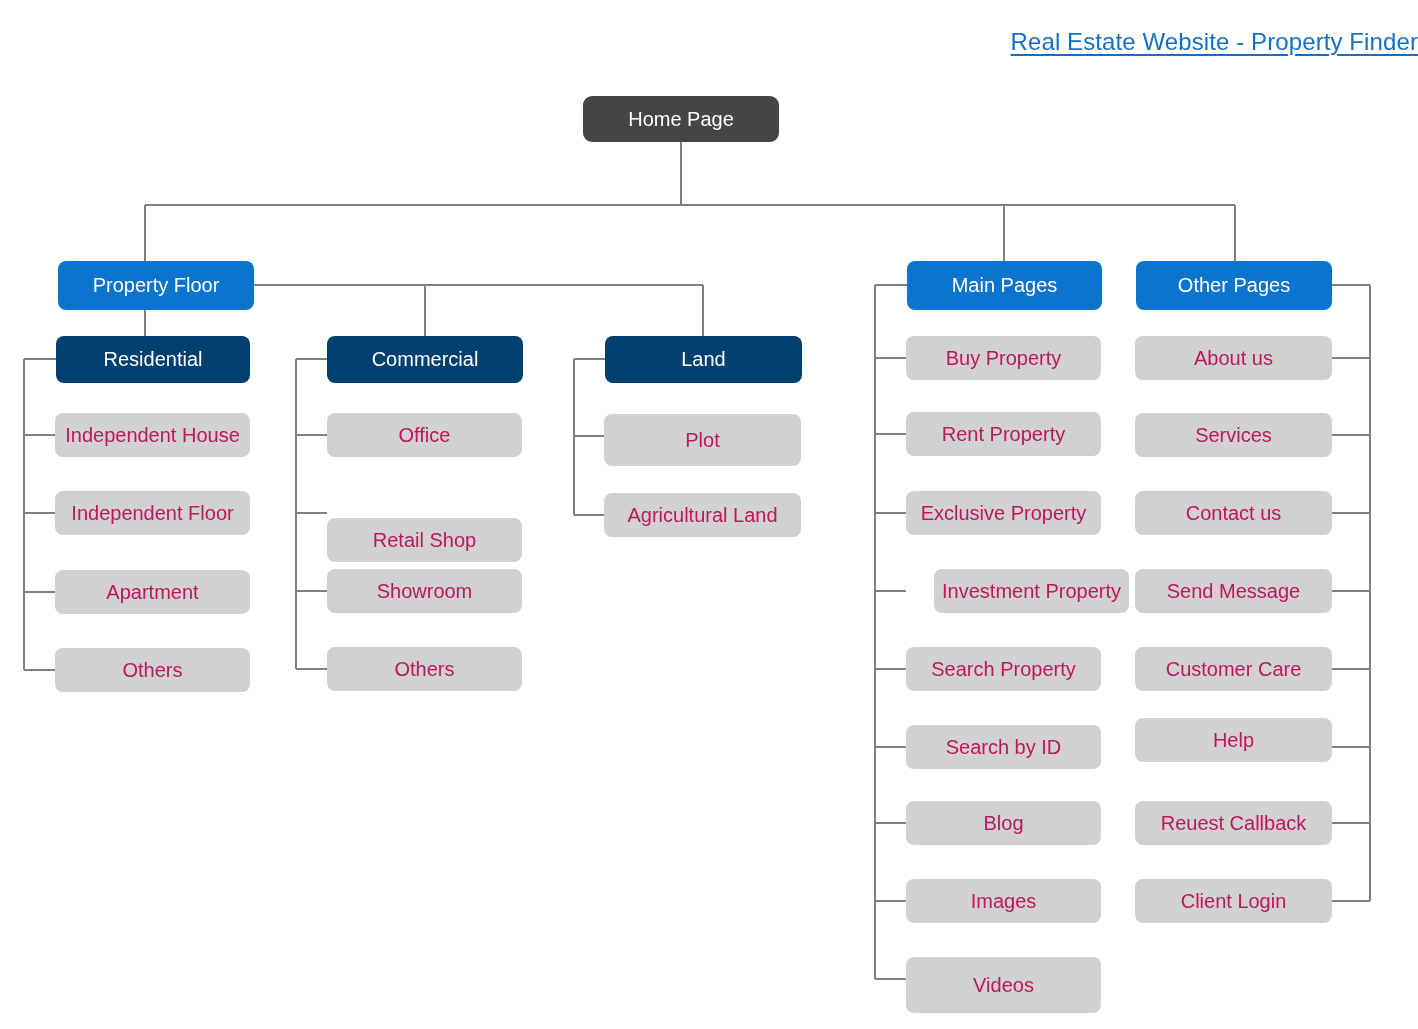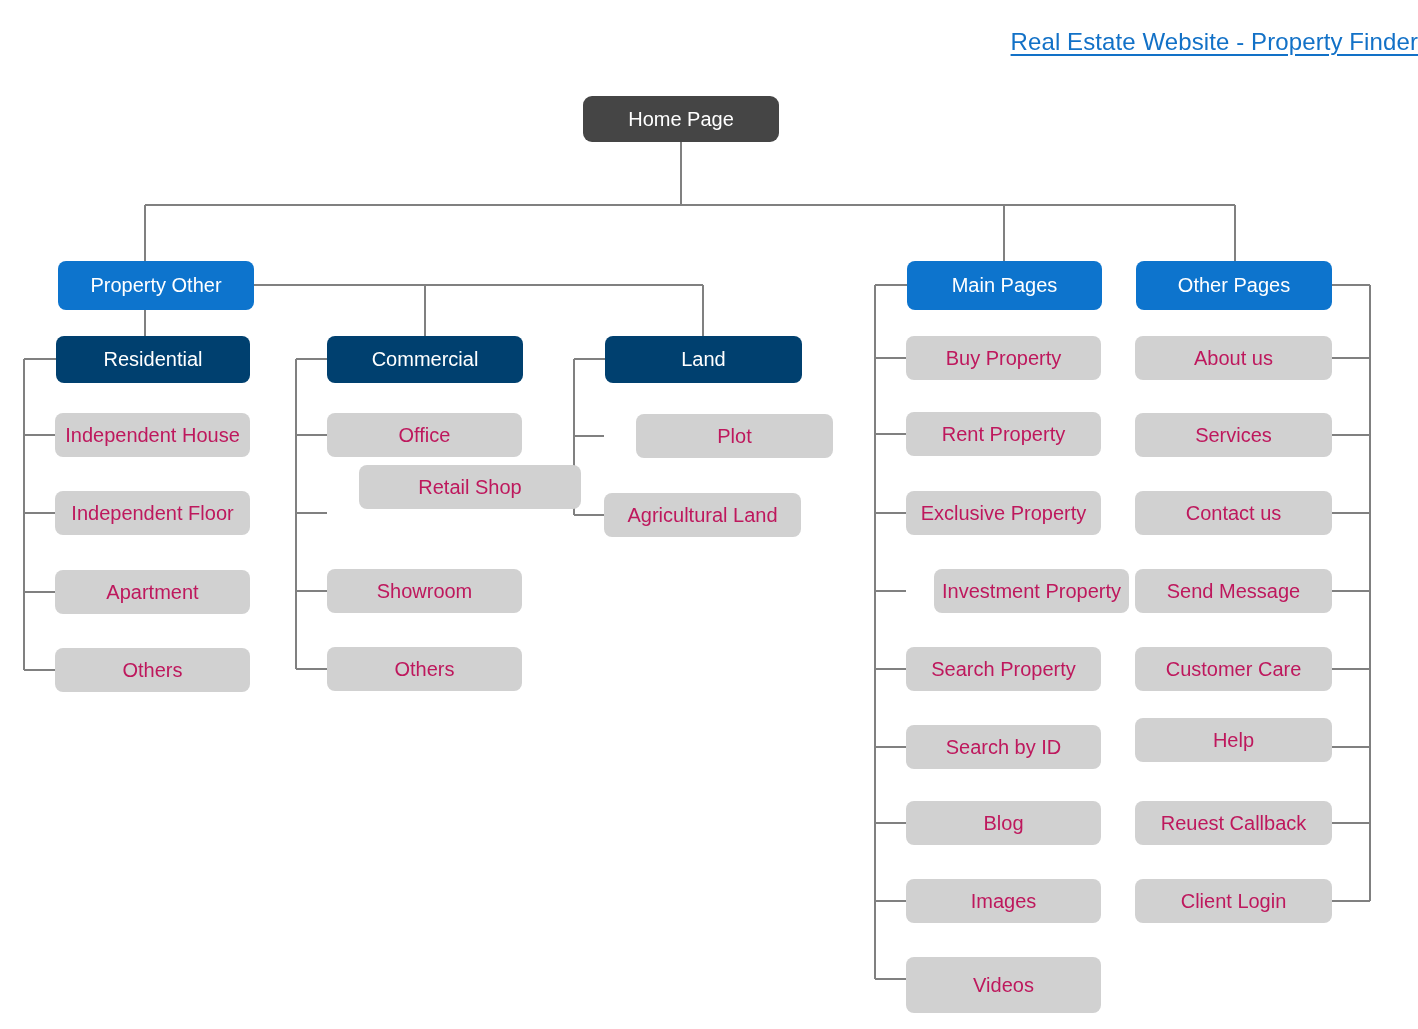--- a/index.html
+++ b/index.html
@@ -137,39 +137,39 @@
       <path d="M1332,747 L1370,747"></path>
       <path d="M1332,823 L1370,823"></path>
       <path d="M1332,901 L1370,901"></path>
     </g>
   </svg>
 
   <div class="title">Real Estate Website - Property Finder</div>
 
   <div class="node root" style="left:583px; top:96px; width:196px; height:46px;">Home Page</div>
 
-  <div class="node cat" style="left:58px; top:261px; width:196px; height:49px;">Property Other</div>
+  <div class="node cat" style="left:58px; top:261px; width:196px; height:49px;">Property Floor</div>
   <div class="node cat" style="left:907px; top:261px; width:195px; height:49px;">Main Pages</div>
   <div class="node cat" style="left:1136px; top:261px; width:196px; height:49px;">Other Pages</div>
 
   <div class="node sub" style="left:56px; top:336px; width:194px; height:47px;">Residential</div>
   <div class="node sub" style="left:327px; top:336px; width:196px; height:47px;">Commercial</div>
   <div class="node sub" style="left:605px; top:336px; width:197px; height:47px;">Land</div>
 
   <div class="node leaf" style="left:55px; top:413px; width:195px; height:44px;">Independent House</div>
   <div class="node leaf" style="left:55px; top:491px; width:195px; height:44px;">Independent Floor</div>
   <div class="node leaf" style="left:55px; top:570px; width:195px; height:44px;">Apartment</div>
   <div class="node leaf" style="left:55px; top:648px; width:195px; height:44px;">Others</div>
 
   <div class="node leaf" style="left:327px; top:413px; width:195px; height:44px;">Office</div>
-  <div class="node leaf" style="left:327px; top:465px; width:222px; height:44px;margin-left:32px;">Retail Shop</div>
+  <div class="node leaf" style="left:327px; top:518px; width:195px; height:44px;">Retail Shop</div>
   <div class="node leaf" style="left:327px; top:569px; width:195px; height:44px;">Showroom</div>
   <div class="node leaf" style="left:327px; top:647px; width:195px; height:44px;">Others</div>
 
-  <div class="node leaf" style="left:604px; top:414px; width:197px; height:44px;margin-left:32px;">Plot</div>
+  <div class="node leaf" style="left:604px; top:414px; width:197px; height:52px;">Plot</div>
   <div class="node leaf" style="left:604px; top:493px; width:197px; height:44px;">Agricultural Land</div>
 
   <div class="node leaf" style="left:906px; top:336px; width:195px; height:44px;">Buy Property</div>
   <div class="node leaf" style="left:906px; top:412px; width:195px; height:44px;">Rent Property</div>
   <div class="node leaf" style="left:906px; top:491px; width:195px; height:44px;">Exclusive Property</div>
   <div class="node leaf" style="left:906px; top:569px; width:195px; height:44px;margin-left:28px;">Investment Property</div>
   <div class="node leaf" style="left:906px; top:647px; width:195px; height:44px;">Search Property</div>
   <div class="node leaf" style="left:906px; top:725px; width:195px; height:44px;">Search by ID</div>
   <div class="node leaf" style="left:906px; top:801px; width:195px; height:44px;">Blog</div>
   <div class="node leaf" style="left:906px; top:879px; width:195px; height:44px;">Images</div>

